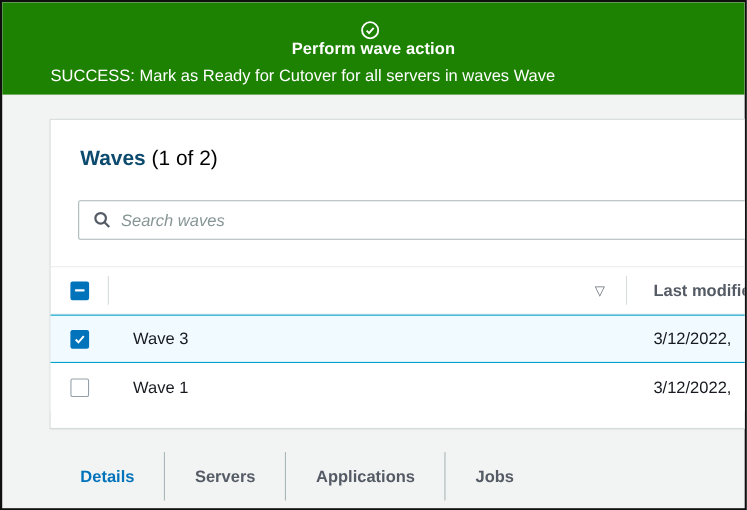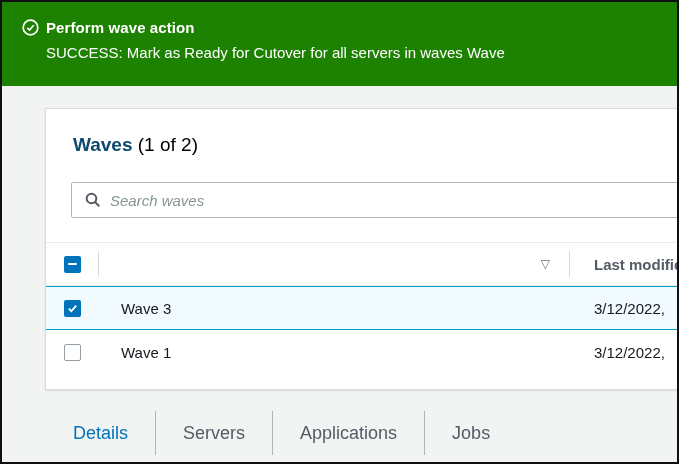--- a/index.html
+++ b/index.html
@@ -13,21 +13,21 @@
     overflow:hidden;
   }
 
   
   .banner {
     height:84px;
     background:#1d8102;
     color:#ffffff;
     padding:17px 20px 0 20px;
   }
-  .banner-head { display:flex; align-items:center; }
+  .banner-head { display:flex; align-items:center;flex-direction:column; }
   .banner-check { flex:none; margin-right:7px; display:flex; }
   .banner-title { font-size:15px; font-weight:bold; letter-spacing:0.1px; }
   .banner-msg { margin-left:24px; margin-top:8px; font-size:15px; }
 
   
   .panel {
     position:absolute; left:43px; top:106px;
     width:700px; height:282px;
     background:#ffffff;
     border:1px solid #d5dbdb;
@@ -96,21 +96,21 @@
   .cb .minus { width:9px; height:2px; background:#fff; border-radius:1px; }
 
   
   .tabs {
     position:absolute; left:44px; top:408px;
     display:flex; align-items:center; height:46px;
   }
   .tab {
     height:44px; display:flex; align-items:center;
     padding:0 27px;
-    font-size:18px; font-weight:normal; color:#545b64;
+    font-size:15px; font-weight:bold; color:#545b64;
     border-right:1px solid #aab7b8;
     cursor:pointer; white-space:nowrap;
   }
   .tab:last-child { border-right:none; }
   .tab.active { color:#0073bb; }
 </style>
 </head>
 <body>
 
 <div class="screen">

